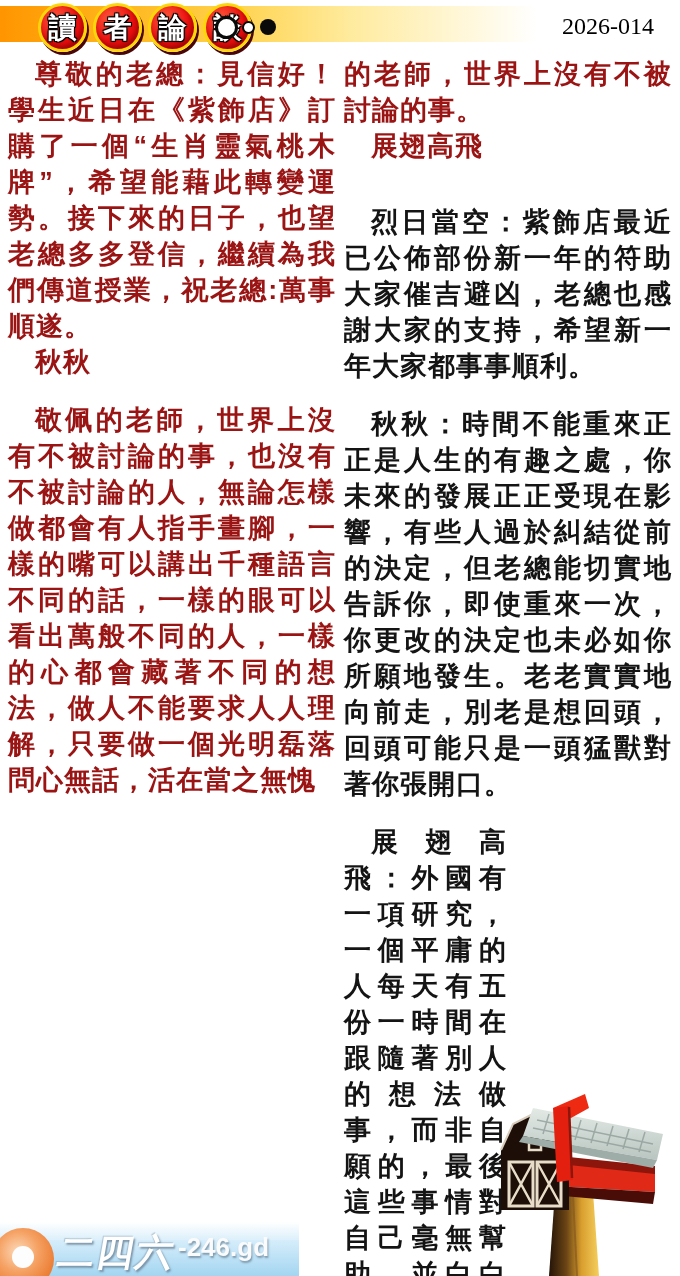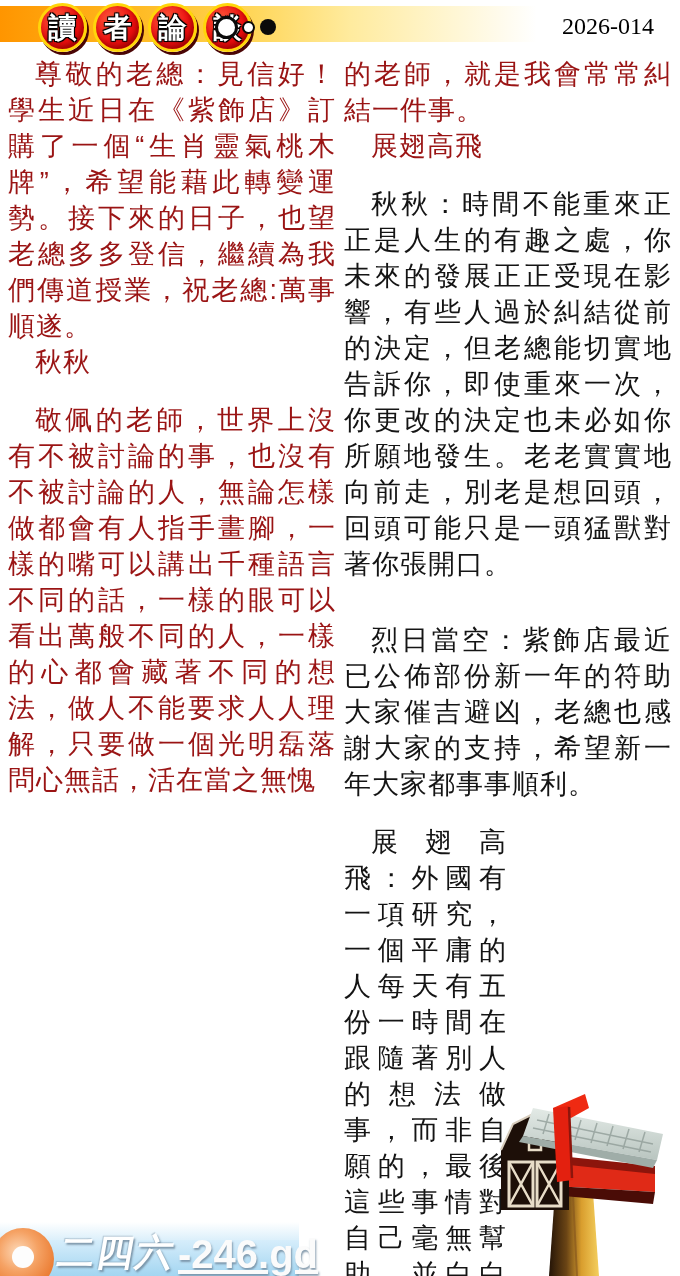--- a/index.html
+++ b/index.html
@@ -35,21 +35,21 @@
   }
 
   
   .col {
     position:absolute; top:56px; width:328px;
     font-size:27px; line-height:36px; letter-spacing:1px;
     text-align:justify; color:#9a1414;
   }
   .col-left  { left:8px; }
   .col-right { left:344px; }
-  .col p { margin:0; text-indent:1em; }
+  .col p { margin:0; text-indent:1em;font-weight:bold; }
   .col p.no-indent { text-indent:0; }
   .sign { text-align:left; text-indent:0; padding-right:6px; }
   .gap    { margin-top:22px !important; }
   .gap-lg { margin-top:40px !important; }
   .reply  { color:#141414; }
 
   
   .mailbox-float { float:right; width:165px; height:180px; margin-top:288px; }
 
   
@@ -74,23 +74,22 @@
     border-radius:50%; background:#fdfdfd;
   }
   .logo-cn {
     position:absolute; left:58px; top:-12px; z-index:6;
     font-size:37px; font-weight:bold; color:#ffffff; letter-spacing:2px;
     transform:skewX(-10deg);
     text-shadow:2px 2px 2px rgba(110,135,155,.85), -1px -1px 1px rgba(110,135,155,.4);
   }
   .logo-url {
     position:absolute; left:178px; top:-8px; z-index:6;
-    font-size:40px; font-weight:bold; color:#fbfbfb;
+    font-size:26px; font-weight:bold; color:#fbfbfb;
     text-shadow:1px 2px 2px rgba(115,140,160,.85);
-    text-decoration:underline;
   }
 </style>
 </head>
 <body>
 
 <div class="page">
 
   <div class="header-band"></div>
   <div class="masthead">
     <div class="badge">
@@ -111,24 +110,24 @@
   <div class="dot dot-filled"></div>
   <div class="issue">2026-014</div>
 
   <div class="col col-left">
     <p>尊敬的老總：見信好！學生近日在《紫飾店》訂購了一個“生肖靈氣桃木牌”，希望能藉此轉變運勢。接下來的日子，也望老總多多登信，繼續為我們傳道授業，祝老總:萬事順遂。</p>
     <p class="sign">秋秋</p>
     <p class="gap">敬佩的老師，世界上沒有不被討論的事，也沒有不被討論的人，無論怎樣做都會有人指手畫腳，一樣的嘴可以講出千種語言不同的話，一樣的眼可以看出萬般不同的人，一樣的心都會藏著不同的想法，做人不能要求人人理解，只要做一個光明磊落問心無話，活在當之無愧</p>
   </div>
 
   <div class="col col-right">
-    <p class="no-indent">的老師，就是我會常常糾結一件事。</p>
+    <p class="no-indent">的老師，世界上沒有不被討論的事。</p>
     <p class="sign">展翅高飛</p>
+    <p class="reply gap-lg">烈日當空：紫飾店最近已公佈部份新一年的符助大家催吉避凶，老總也感謝大家的支持，希望新一年大家都事事順利。</p>
     <p class="reply gap">秋秋：時間不能重來正正是人生的有趣之處，你未來的發展正正受現在影響，有些人過於糾結從前的決定，但老總能切實地告訴你，即使重來一次，你更改的決定也未必如你所願地發生。老老實實地向前走，別老是想回頭，回頭可能只是一頭猛獸對著你張開口。</p>
-    <p class="reply gap-lg">烈日當空：紫飾店最近已公佈部份新一年的符助大家催吉避凶，老總也感謝大家的支持，希望新一年大家都事事順利。</p>
     <p class="reply gap"><span class="mailbox-float"></span><span>展翅高飛：外國有一項研究，一個平庸的人每天有五份一時間在跟隨著別人的想法做事，而非自願的，最後這些事情對自己毫無幫助，並白白浪費時間。若把每天這五份一的時間投放在自己身上，雖然不一定有出頭天，但老總認為這會為自己增添快樂。</span></p>
   </div>
 
   <svg class="mailbox" viewBox="0 0 172 184" xmlns="http://www.w3.org/2000/svg">
     <defs>
       <linearGradient id="wood" x1="0" y1="0" x2="1" y2="0">
         <stop offset="0" stop-color="#241407"></stop>
         <stop offset="0.35" stop-color="#6b4515"></stop>
         <stop offset="0.65" stop-color="#d99e2e"></stop>
         <stop offset="1" stop-color="#f4cf5e"></stop>

